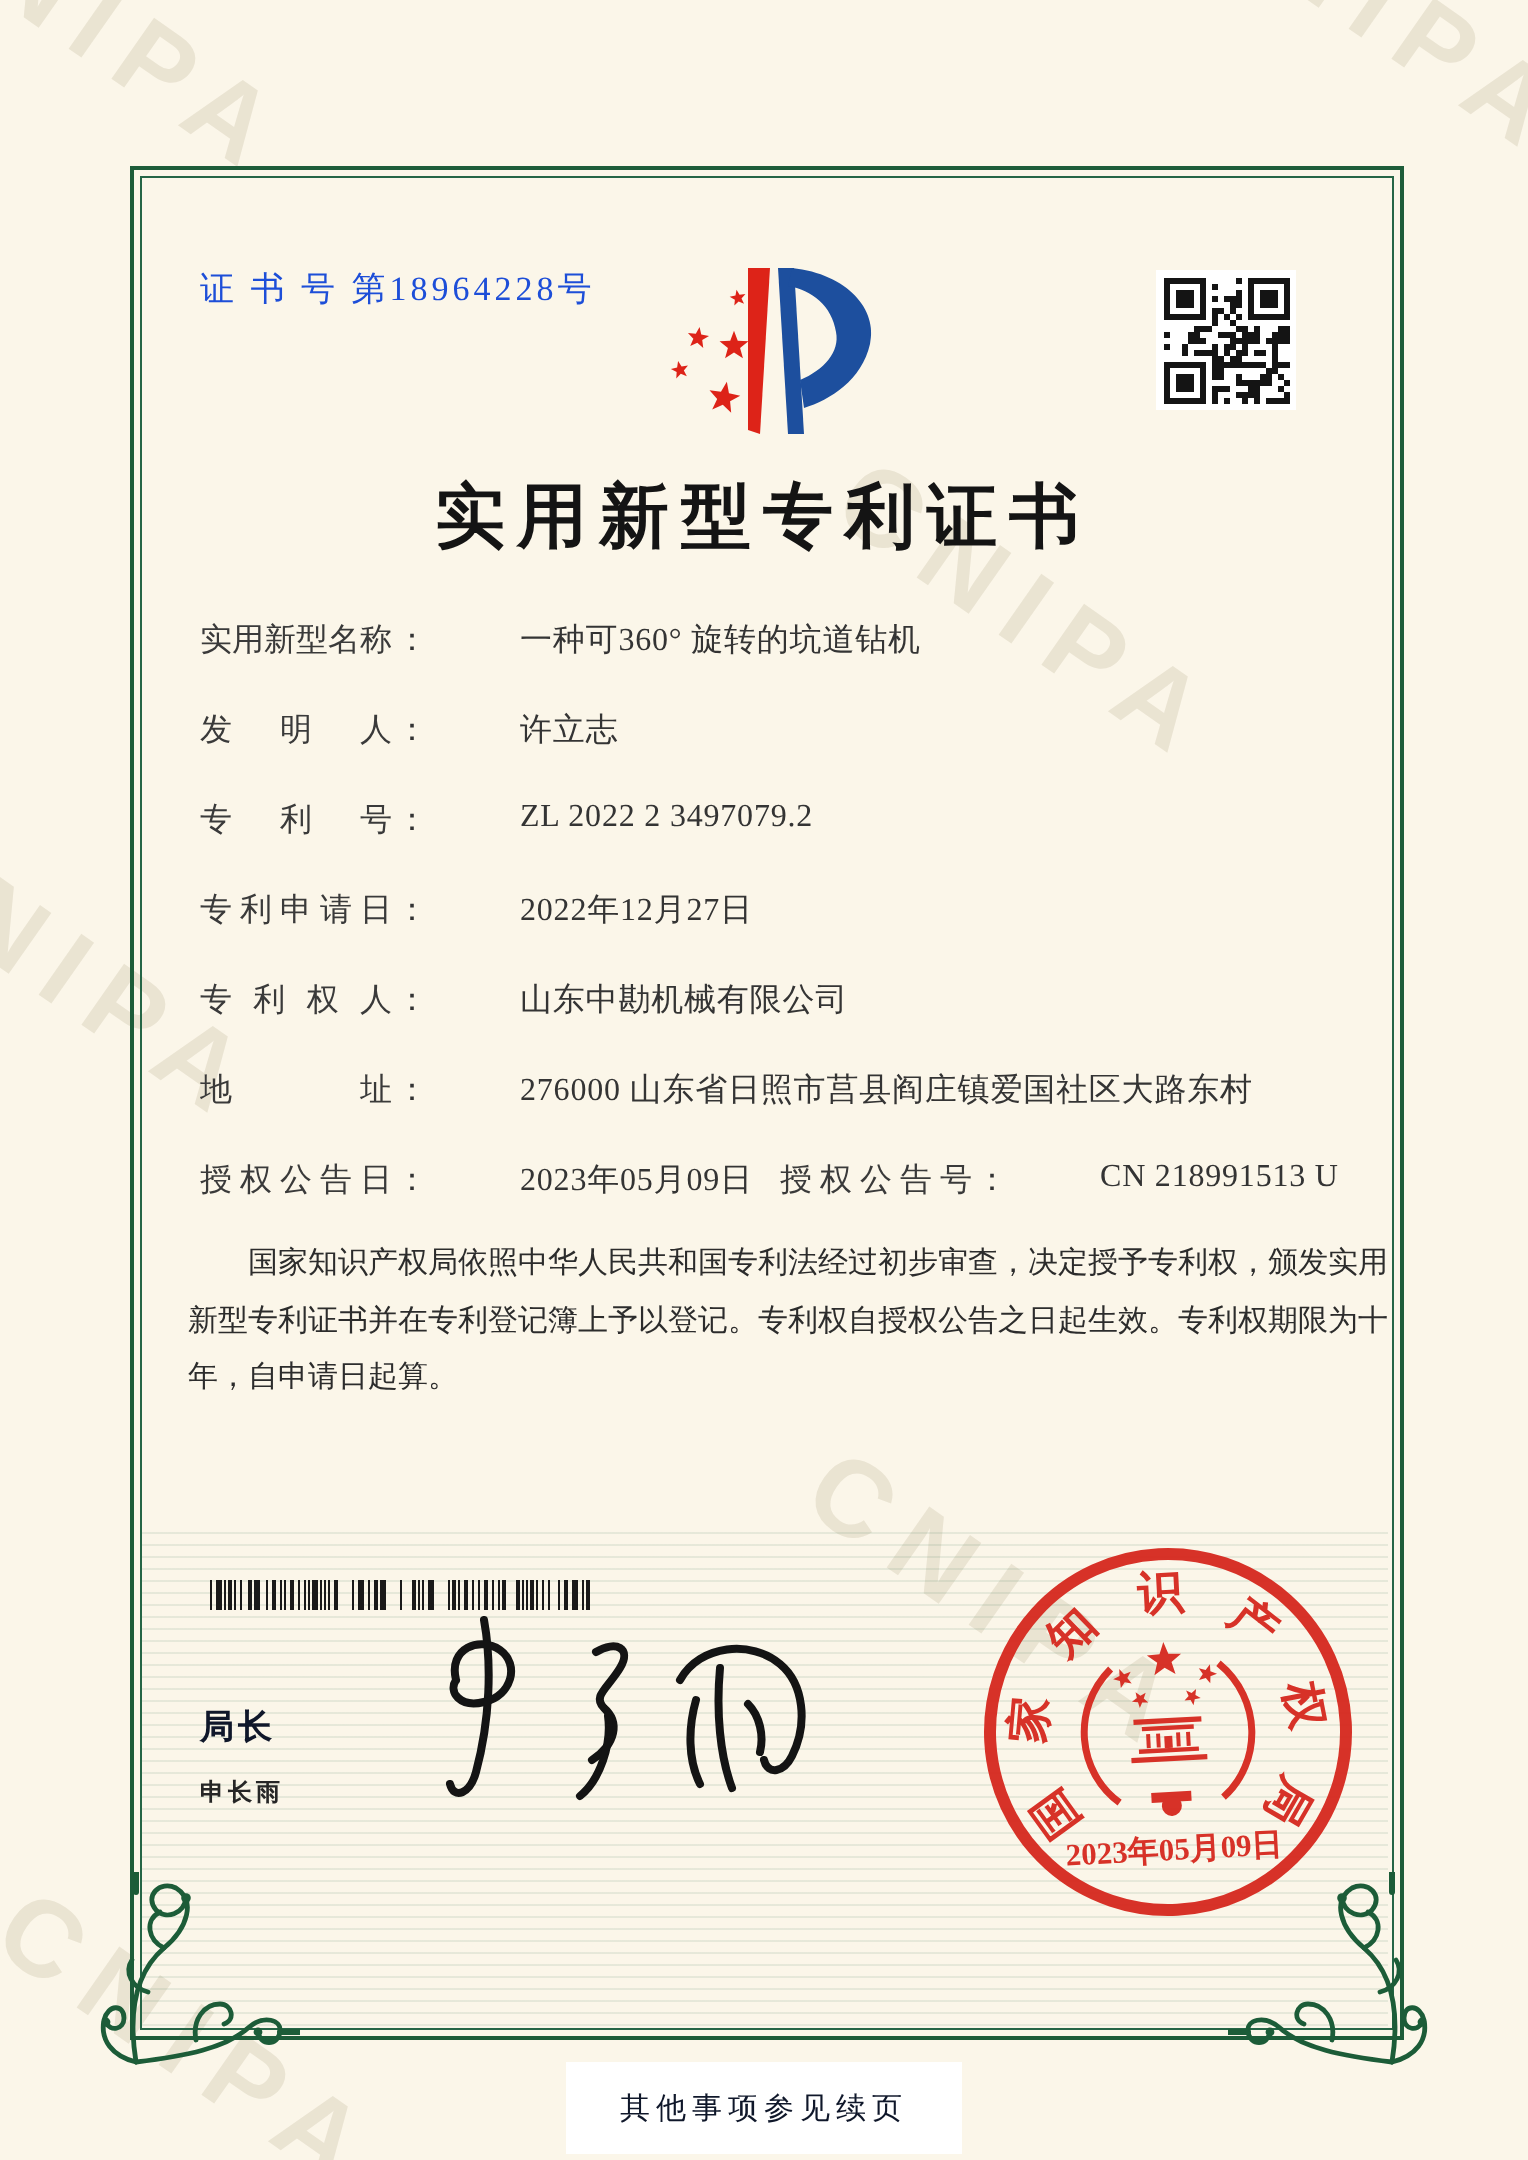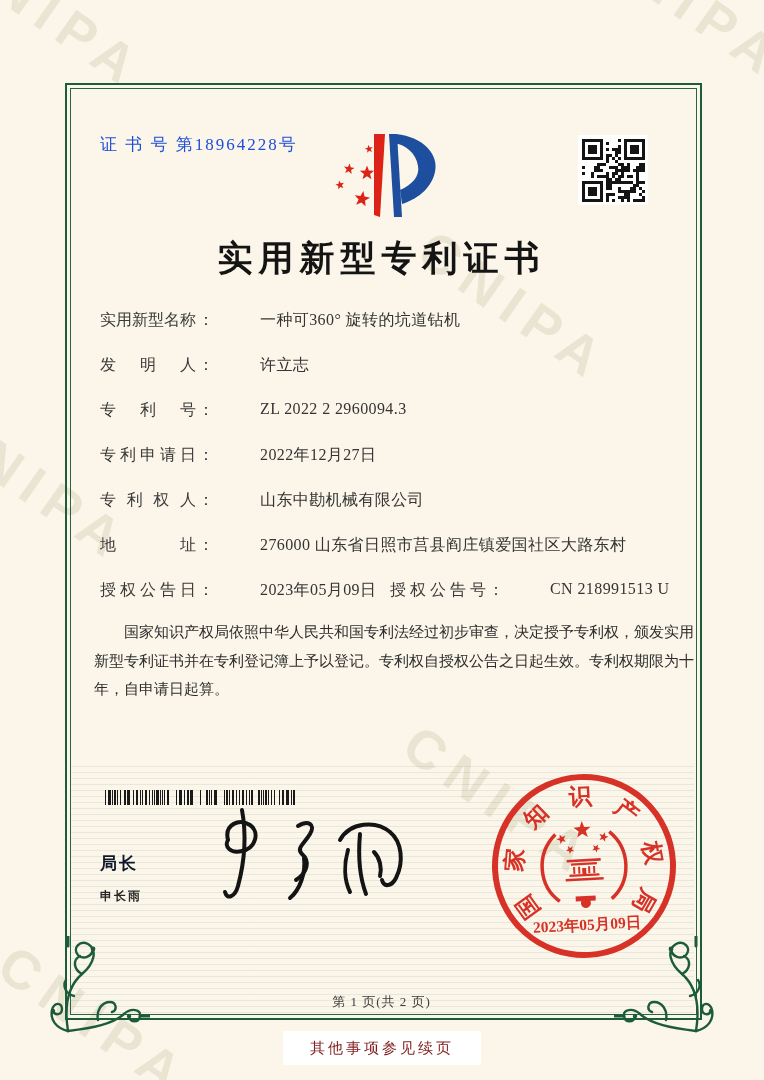--- a/index.html
+++ b/index.html
@@ -51,23 +51,23 @@
                font-family:"Liberation Sans","DejaVu Sans",sans-serif;color:#262626;letter-spacing:2px;}
 
   .signature{position:absolute;left:200px;top:798px;width:230px;height:112px;}
 
   .seal{position:absolute;left:486px;top:768px;width:196px;height:196px;opacity:0.95;}
   .seal text{font-family:"Liberation Serif","DejaVu Serif",serif;}
 
   .page-info{position:absolute;left:65px;top:993px;width:633px;text-align:center;
              font-size:13px;color:#3d3d3d;letter-spacing:1px;}
 
-  .note-strip{position:absolute;left:283px;top:1031px;width:198px;height:34px;background:#ffffff;
+  .note-strip{position:absolute;left:283px;top:1031px;width:198px;height:46px;background:#ffffff;
               display:flex;align-items:center;justify-content:center;font-size:15px;
-              letter-spacing:3px;color:#7f1d1d;}
+              letter-spacing:3px;color:#0f172a;}
 
   .flourish{position:absolute;width:112px;height:100px;}
   .flourish.bl{left:38px;top:936px;}
   .flourish.br{left:614px;top:936px;transform:scaleX(-1);}
 </style>
 </head>
 <body>
 
 <div id="page">
 
@@ -242,21 +242,21 @@
         <span class="f-value">一种可360° 旋转的坑道钻机</span>
     </div>
     <div class="field-row">
       <span class="f-label">发明人</span>
         <span class="f-colon">：</span>
         <span class="f-value">许立志</span>
     </div>
     <div class="field-row">
       <span class="f-label">专利号</span>
         <span class="f-colon">：</span>
-        <span class="f-value">ZL 2022 2 2960094.3</span>
+        <span class="f-value">ZL 2022 2 3497079.2</span>
     </div>
     <div class="field-row">
       <span class="f-label">专利申请日</span>
         <span class="f-colon">：</span>
         <span class="f-value">2022年12月27日</span>
     </div>
     <div class="field-row">
       <span class="f-label">专利权人</span>
         <span class="f-colon">：</span>
         <span class="f-value">山东中勘机械有限公司</span>
@@ -419,16 +419,15 @@
       <path d="M60,84 C58,74 64,66 72,66 C78,66 80,74 74,76"></path>
       <path d="M36,60 C28,58 24,50 28,44"></path>
       <circle cx="55" cy="13" r="2.4" fill="#1c5c38" stroke="none"></circle>
       <circle cx="91" cy="80" r="2.2" fill="#1c5c38" stroke="none"></circle>
       <circle cx="15" cy="75" r="2.2" fill="#1c5c38" stroke="none"></circle>
       <path d="M102,80 L112,80" stroke-width="3"></path>
       <path d="M30,0 L30,10" stroke-width="3"></path>
     </svg>
   </div>
 
-  <div class="page-info">第 1 页(共 2 页)</div>
   <div class="note-strip">其他事项参见续页</div>
 
 </div>
 
 </body></html>

